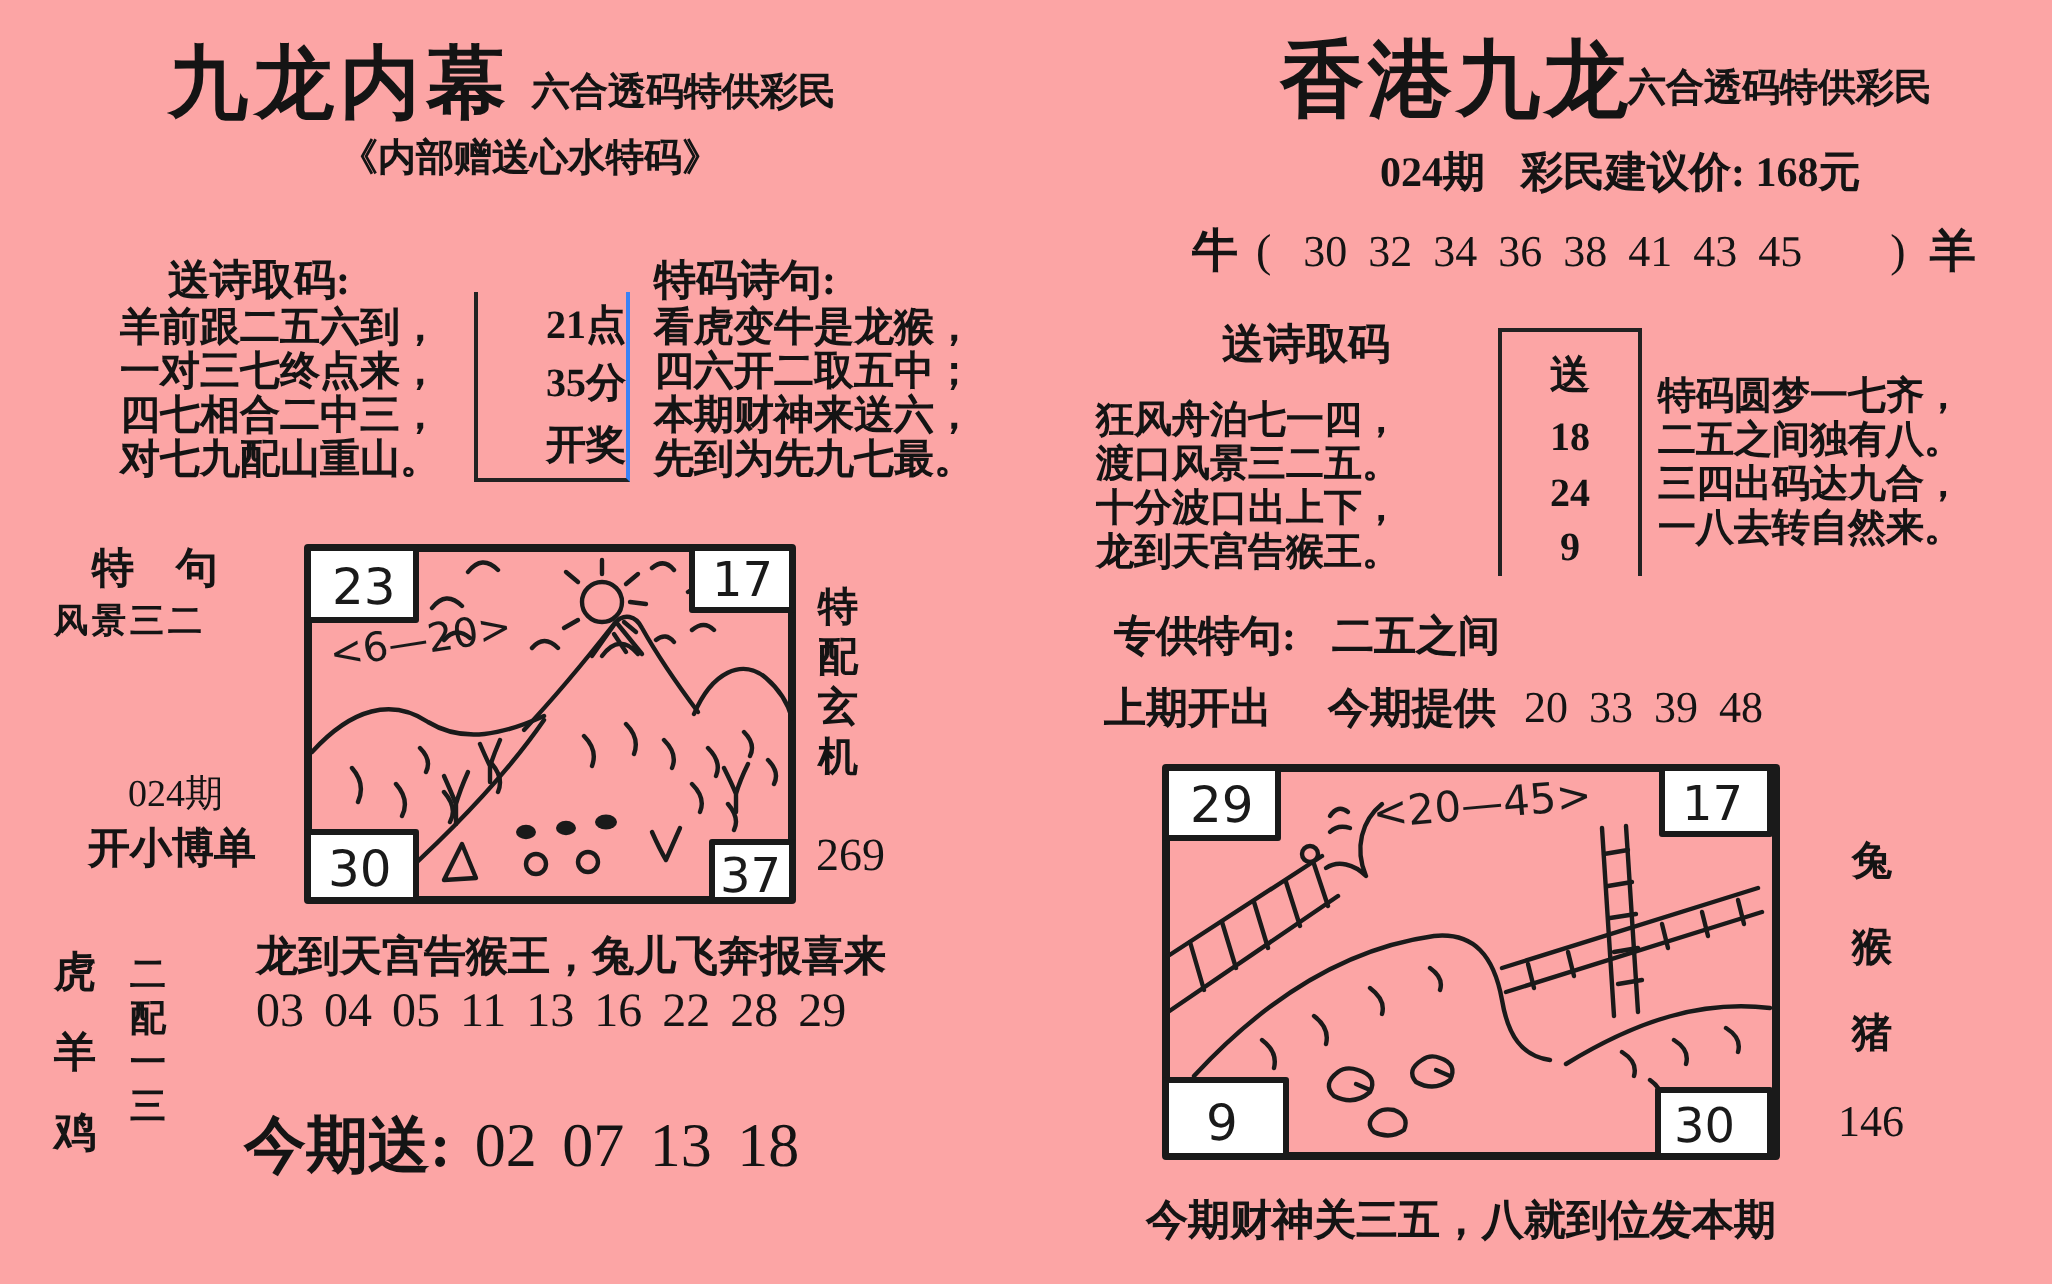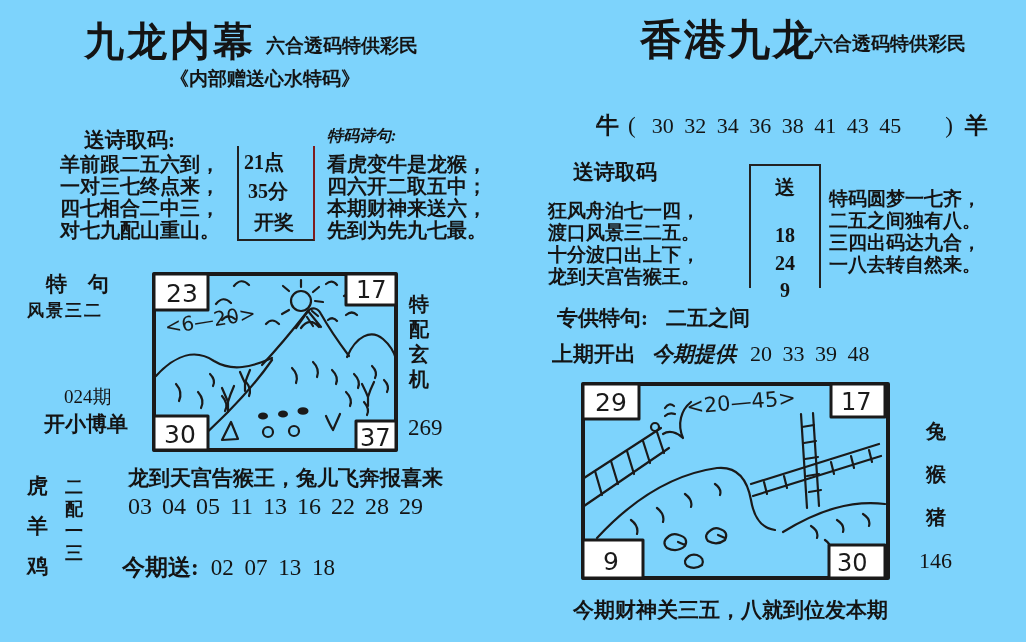--- a/index.html
+++ b/index.html
@@ -1,66 +1,66 @@
 <!DOCTYPE html>
 <html><head>
 <meta charset="utf-8">
 <style>
   html,body{margin:0;padding:0;}
-  .page{position:relative;width:1026px;height:642px;background:#7dd3fc;overflow:hidden;
+  .page{position:relative;width:1026px;height:642px;background:#fca5a5;overflow:hidden;
         font-family:"Liberation Serif","DejaVu Serif",serif;color:#141414;}
   .abs{position:absolute;white-space:nowrap;}
   
   .l-title{left:84px;top:14px;font-size:40px;font-weight:bold;letter-spacing:3px;}
   .l-subtitle{left:266px;top:33px;font-size:19px;font-weight:bold;}
   .l-tagline{left:170px;top:66px;font-size:19px;font-weight:bold;}
   .l-p1h{left:84px;top:126px;font-size:21px;font-weight:bold;}
   .l-p1{left:60px;top:153px;font-size:20px;line-height:22px;font-weight:bold;}
   .time-box{left:237px;top:146px;width:74px;height:93px;
-            border-left:2px solid #222;border-right:2px solid #7f1d1d;border-bottom:2px solid #222;}
+            border-left:2px solid #222;border-right:2px solid #3b82f6;border-bottom:2px solid #222;text-align:right;}
   .time-box div{font-size:20px;font-weight:bold;white-space:nowrap;}
   .tb0{margin:3px 0 0 5px;} .tb1{margin:2px 0 0 9px;} .tb2{margin:4px 0 0 15px;}
-  .l-p2h{left:327px;top:126px;font-size:16px;font-weight:bold;font-style:italic;}
+  .l-p2h{left:327px;top:126px;font-size:21px;font-weight:bold;}
   .l-p2{left:327px;top:153px;font-size:20px;line-height:22px;font-weight:bold;}
   .teju-label{left:46px;top:270px;font-size:21px;font-weight:bold;}
   .teju-value{left:27px;top:299px;font-size:17px;font-weight:bold;letter-spacing:2px;}
   .l-issue{left:64px;top:384px;font-size:19px;}
   .l-bet{left:44px;top:410px;font-size:21px;font-weight:bold;}
   .l-sketch{left:150px;top:270px;}
   .vcol div{font-size:20px;font-weight:bold;line-height:25px;text-align:center;white-space:nowrap;}
   .tepei{left:409px;top:292px;}
   .l-code{left:408px;top:415px;font-size:23px;}
   .l-zod{left:27px;top:466px;} .l-zod div{line-height:40px;font-size:21px;}
   .l-pair{left:65px;top:476px;} .l-pair div{line-height:22px;font-size:18px;}
   .l-phrase{left:128px;top:464px;font-size:21px;font-weight:bold;}
   .l-numbers{left:128px;top:493px;font-size:24px;word-spacing:4px;}
-  .l-gift{left:122px;top:552px;font-size:23px;font-weight:bold;}
+  .l-gift{left:122px;top:552px;font-size:31px;font-weight:bold;}
   .l-gift .nums{margin-left:12px;font-weight:normal;word-spacing:5px;}
   
   .r-title{left:640px;top:12px;font-size:42px;font-weight:bold;letter-spacing:2px;}
   .r-subtitle{left:814px;top:31px;font-size:19px;font-weight:bold;}
   .r-issueline{left:690px;top:72px;font-size:21px;font-weight:bold;}
   .r-issueline .price{margin-left:18px;}
   .r-zline{left:596px;top:110px;font-size:23px;font-weight:bold;}
   .r-zline .po{margin-left:9px;font-weight:normal;}
   .r-zline .rn{margin-left:16px;word-spacing:5px;font-weight:normal;font-size:22px;}
   .r-zline .pc{margin-left:44px;font-weight:normal;}
   .r-zline .zr{margin-left:12px;}
-  .r-ph{left:573px;top:158px;font-size:21px;font-weight:bold;}
+  .r-ph{left:611px;top:158px;font-size:21px;font-weight:bold;}
   .r-p1{left:548px;top:200px;font-size:19px;line-height:22px;font-weight:bold;}
   .send-box{left:749px;top:164px;width:68px;height:122px;
             border-top:2px solid #222;border-left:2px solid #222;border-right:2px solid #222;
             display:flex;flex-direction:column;align-items:center;}
   .send-box div{font-size:20px;font-weight:bold;}
-  .sb-l{margin-top:8px;} .sb-0{margin-top:23px;text-align:center;} .sb-1{margin-top:5px;} .sb-2{margin-top:4px;}
+  .sb-l{margin-top:8px;} .sb-0{margin-top:7px;text-align:center;} .sb-1{margin-top:5px;} .sb-2{margin-top:4px;}
   .r-p2{left:829px;top:188px;font-size:19px;line-height:22px;font-weight:bold;}
   .r-special{left:557px;top:304px;font-size:21px;font-weight:bold;}
   .r-special .val{margin-left:18px;}
   .r-open{left:552px;top:340px;font-size:21px;font-weight:bold;}
-  .r-open .cur{margin-left:16px;font-style:italic;} .r-open .nums{margin-left:14px;font-weight:normal;font-size:22px;word-spacing:5px;}
+  .r-open .cur{margin-left:28px;} .r-open .nums{margin-left:14px;font-weight:normal;font-size:22px;word-spacing:5px;}
   .r-sketch{left:579px;top:380px;}
   .r-zod{left:926px;top:410px;} .r-zod div{line-height:43px;font-size:20px;}
   .r-code{left:919px;top:548px;font-size:22px;}
   .r-phrase{left:573px;top:596px;font-size:21px;font-weight:bold;}
   
   .ink{stroke:#1a1a1a;fill:none;stroke-width:2.2;stroke-linecap:round;stroke-linejoin:round;}
   .ink .frame{stroke-width:4;}
   .ink .tag{fill:#fff;stroke-width:3;}
   .fill{fill:#1a1a1a;stroke:none;}
   .hand{font-family:"DejaVu Sans",sans-serif;fill:#1a1a1a;stroke:none;}
@@ -173,20 +173,23 @@
   </div>
 
   <div class="abs l-phrase">龙到天宫告猴王，兔儿飞奔报喜来</div>
   <div class="abs l-numbers">03 04 05 11 13 16 22 28 29</div>
   <div class="abs l-gift">
     <span>今期送:</span><span class="nums">02 07 13 18</span>
   </div>
 
   <div class="abs r-title">香港九龙</div>
   <div class="abs r-subtitle">六合透码特供彩民</div>
+  <div class="abs r-issueline">
+    <span>024期</span><span class="price">彩民建议价: 168元</span>
+  </div>
 
   <div class="abs r-zline">
     <span>牛</span><span class="po">(</span><span class="rn">30 32 34 36 38 41 43 45</span><span class="pc">)</span><span class="zr">羊</span>
   </div>
 
   <div class="abs r-ph">送诗取码</div>
   <div class="abs r-p1">
     <div>狂风舟泊七一四，</div>
     <div>渡口风景三二五。</div>
     <div>十分波口出上下，</div>

